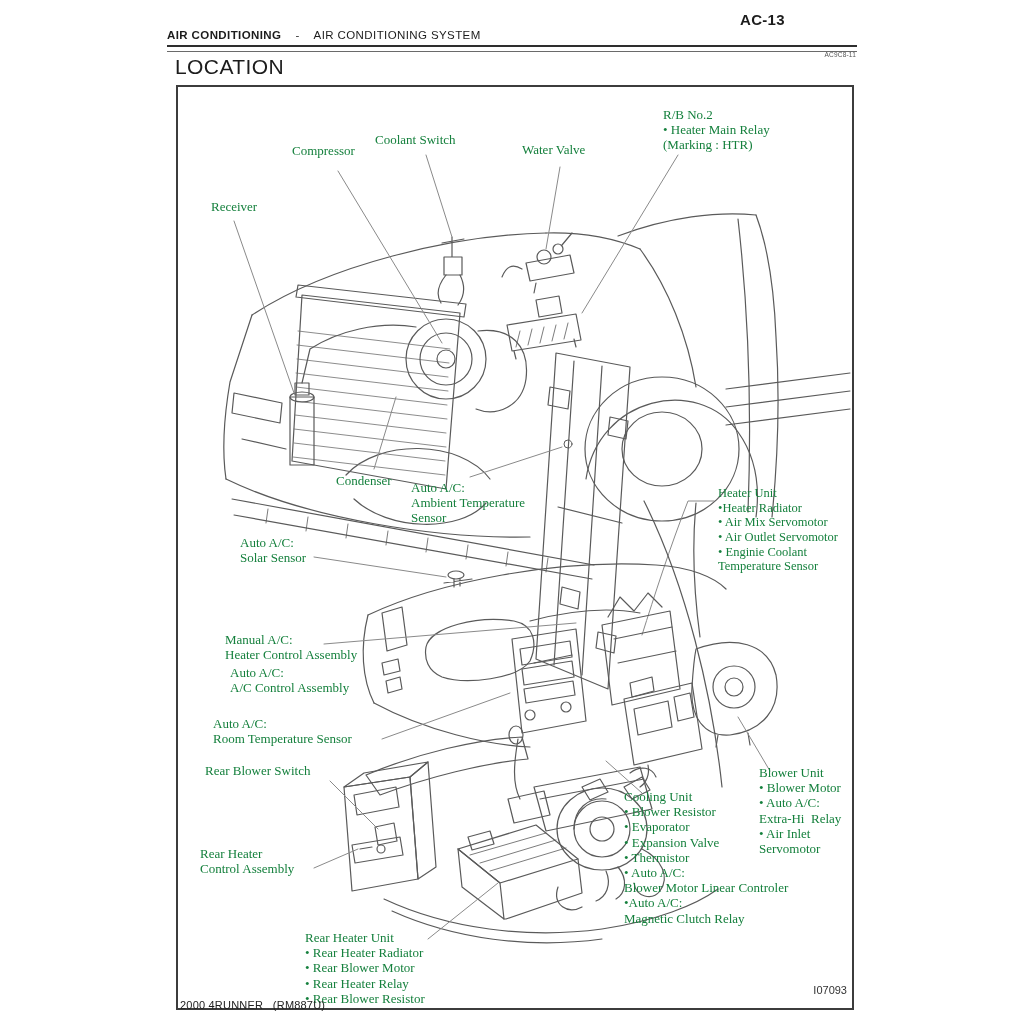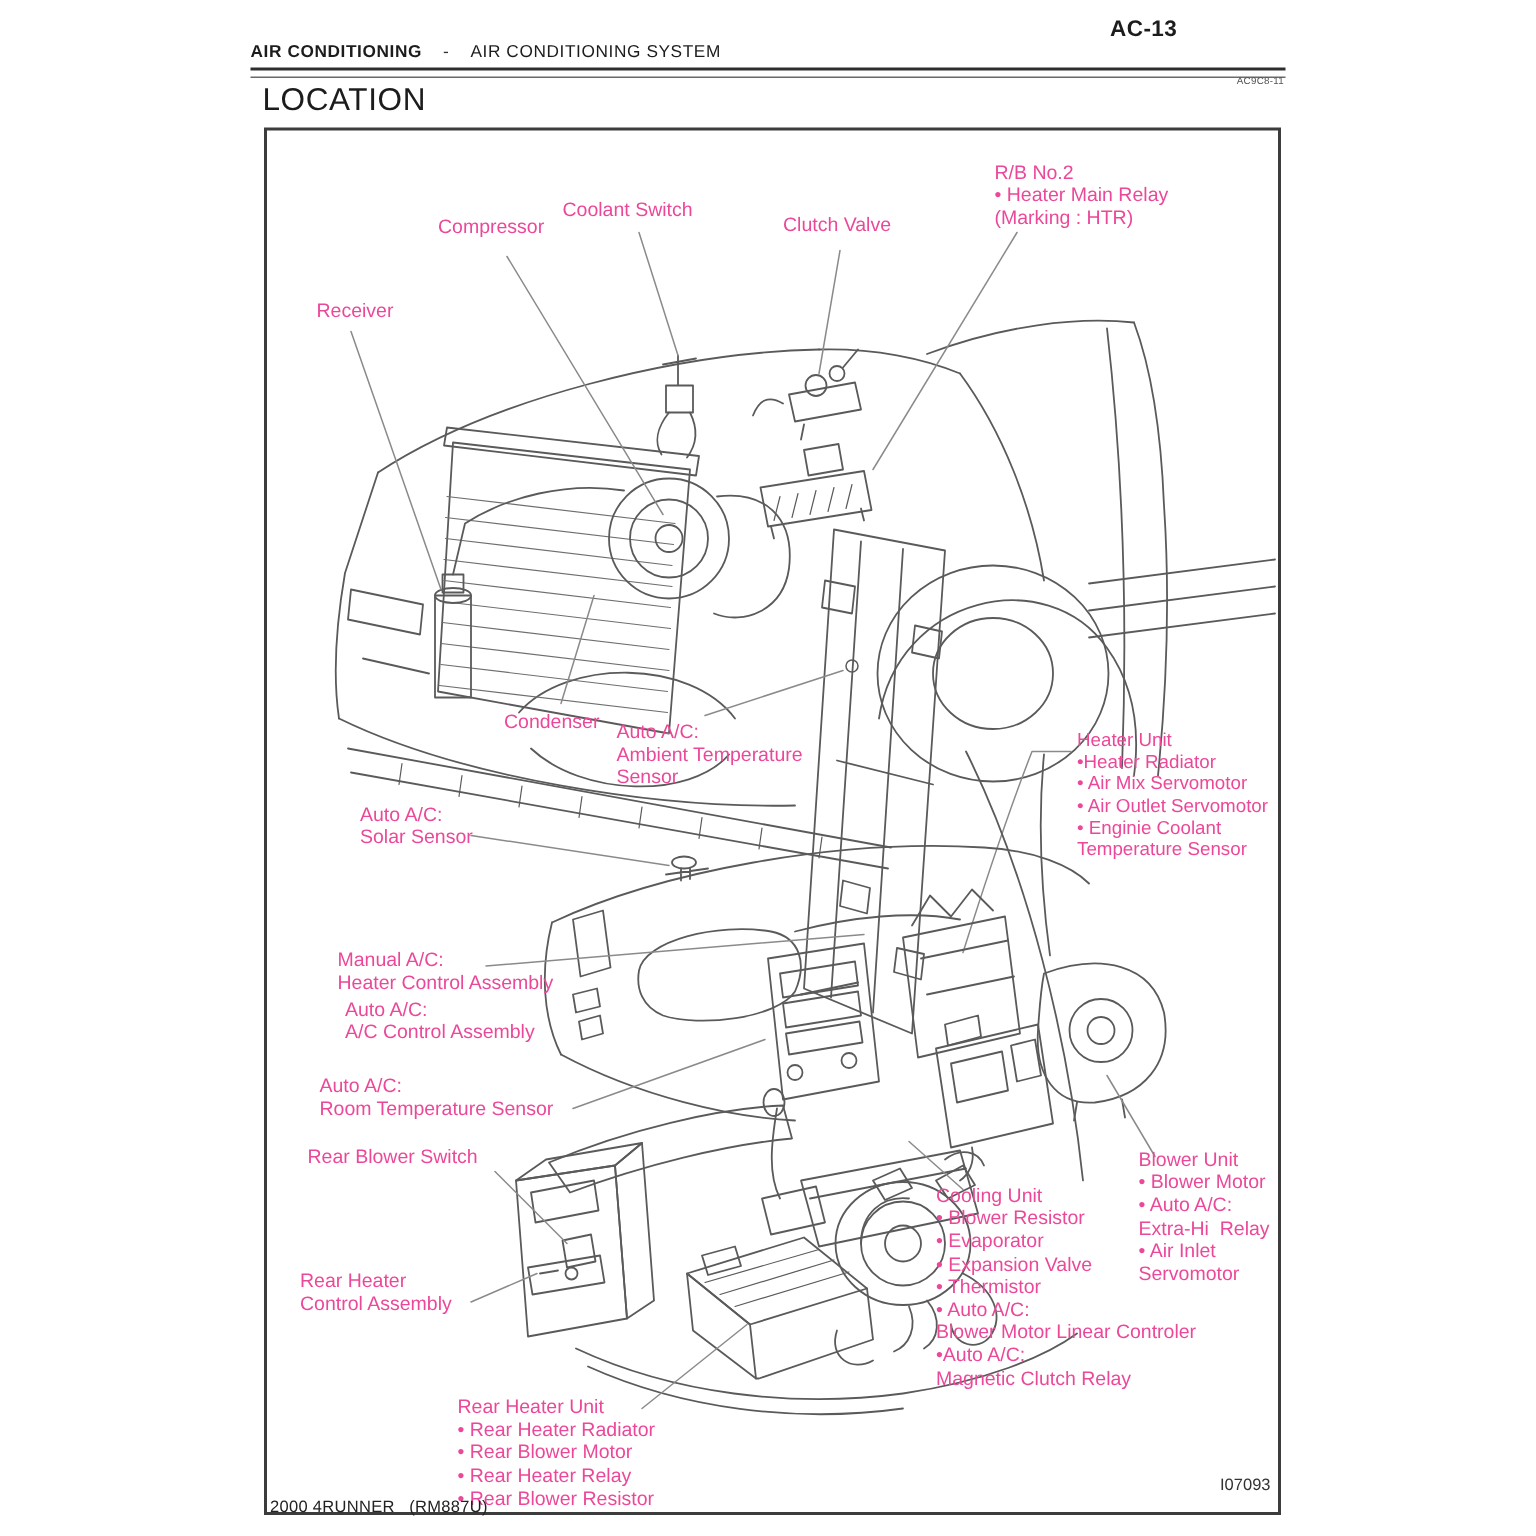--- a/index.html
+++ b/index.html
@@ -16,21 +16,21 @@
   .header-bar .sep{padding:0 14px;color:#333;}
   .header-rule{position:absolute;top:45px;left:167px;width:690px;height:4px;
     border-top:2px solid #2e2e2e;border-bottom:1px solid #6a6a6a;}
   .header-code{position:absolute;top:51px;left:690px;width:166px;text-align:right;
     font-size:6.5px;color:#555;letter-spacing:.2px;}
   .doc-title{position:absolute;top:55px;left:175px;font-size:21px;font-weight:normal;
     letter-spacing:.4px;}
   .diagram-box{position:absolute;top:85px;left:176px;width:678px;height:925px;
     border:2px solid #3c3c3c;box-sizing:border-box;background:#fff;}
   .diagram-box svg{position:absolute;left:0;top:0;}
-  .lbl{position:absolute;font-size:13px;line-height:1.17;white-space:pre;color:#ec4899;}
+  .lbl{position:absolute;font-size:13px;line-height:1.17;white-space:pre;color:#15803d;font-family:Liberation Serif, serif;}
   .figure-code{position:absolute;right:5px;bottom:12px;font-size:11px;color:#333;}
   .footer-model{position:absolute;top:999px;left:180px;font-size:11px;
     letter-spacing:.2px;white-space:pre;color:#222;}
 </style>
 </head>
 <body>
 
 <div class="page-number">AC-13</div>
 
 <div class="header-bar"><span class="sec">AIR CONDITIONING</span><span class="sep">-</span><span class="sub">AIR CONDITIONING SYSTEM</span></div>
@@ -203,21 +203,21 @@
       <path d="M152,694 L200,742"></path>
       <path d="M136,781 L180,762"></path>
       <path d="M464,706 L428,674"></path>
       <path d="M592,684 L560,630"></path>
       <path d="M250,852 L320,796"></path>
     </g>
   </svg>
 
   <div class="lbl" style="left:114px;top:56px">Compressor</div>
   <div class="lbl" style="left:197px;top:45px">Coolant Switch</div>
-  <div class="lbl" style="left:344px;top:55px">Clutch Valve</div>
+  <div class="lbl" style="left:344px;top:55px">Water Valve</div>
   <div class="lbl" style="left:485px;top:20px">R/B No.2
 • Heater Main Relay
 (Marking : HTR)</div>
   <div class="lbl" style="left:33px;top:112px">Receiver</div>
   <div class="lbl" style="left:158px;top:386px">Condenser</div>
   <div class="lbl" style="left:233px;top:393px">Auto A/C:
 Ambient Temperature
 Sensor</div>
   <div class="lbl" style="left:540px;top:399px;font-size:12.5px">Heater Unit
 •Heater Radiator

